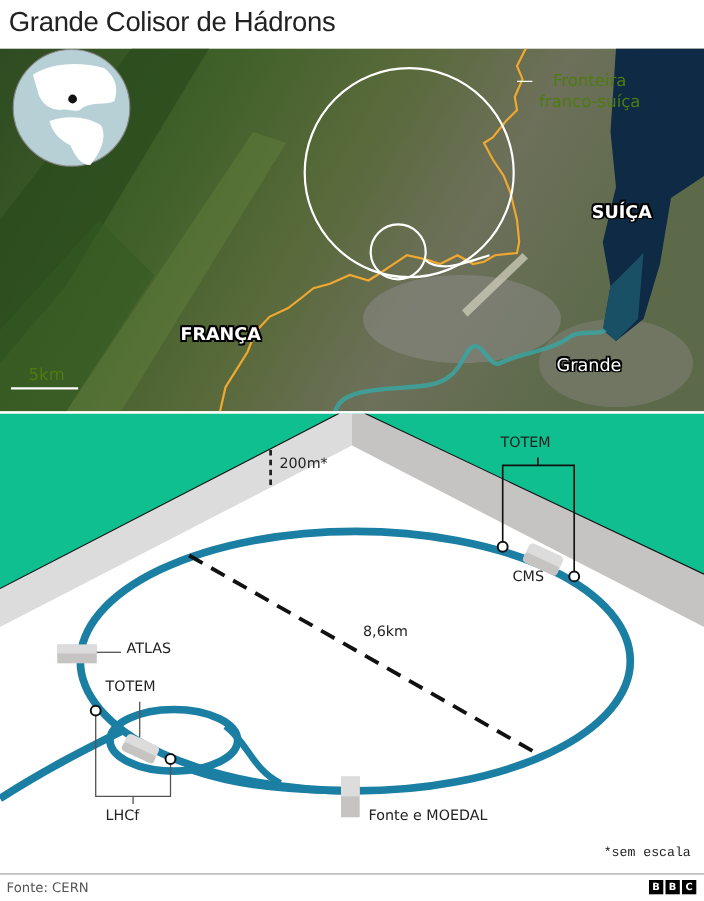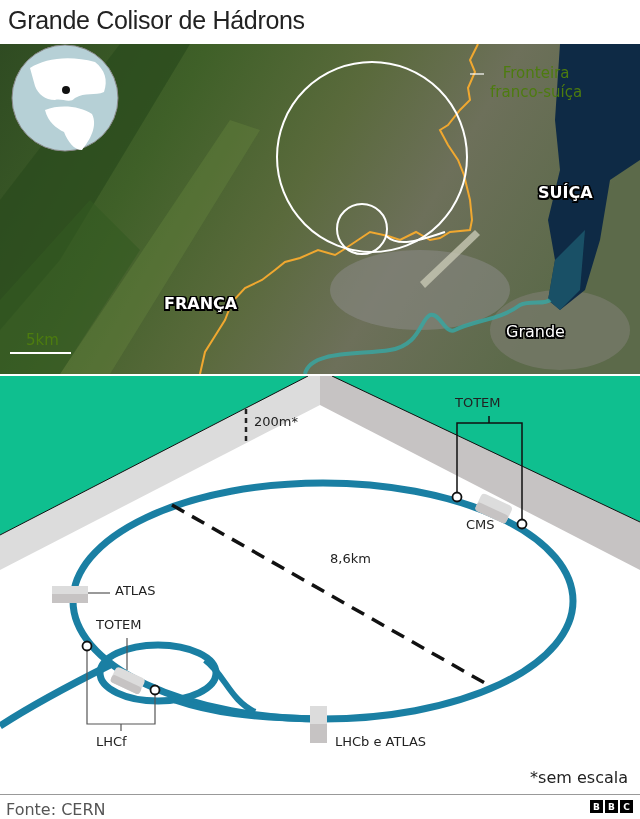--- a/index.html
+++ b/index.html
@@ -7,22 +7,22 @@
   .title { position: absolute; left: 8px; top: 6px; font-family: Liberation Sans, sans-serif; font-size: 25px; color: #222222; letter-spacing: -0.3px; }
   .map { position: absolute; left: 0; top: 44px; width: 640px; height: 330px; }
   .diagram { position: absolute; left: 0; top: 376px; width: 640px; height: 400px; }
   .sep { position: absolute; left: 0; top: 374px; width: 640px; height: 2px; background: #ffffff; }
   .lbl { position: absolute; font-family: "DejaVu Sans", sans-serif; white-space: nowrap; }
   .map-lbl-white { color: #4d7c0f; font-size: 15px; text-align: center; }
   .map-lbl-outline { color: #ffffff; font-size: 16px; font-weight: bold;
     text-shadow: -1.5px -1.5px 0 #000, 1.5px -1.5px 0 #000, -1.5px 1.5px 0 #000, 1.5px 1.5px 0 #000, 0 1.5px 0 #000, 0 -1.5px 0 #000, 1.5px 0 0 #000, -1.5px 0 0 #000; padding-left: 48px; }
   .dia-lbl { color: #222222; font-size: 13px; }
   .footer-rule { position: absolute; left: 0; top: 794px; width: 640px; height: 1px; background: #999999; }
-  .note { position: absolute; right: 12px; top: 768px; font-size: 16px; color: #222222; }
-  .source { position: absolute; left: 6px; top: 800px; font-size: 16px; color: #555555; }
+  .note { position: absolute; right: 12px; top: 768px; font-size: 12px; color: #222222; font-family: Liberation Mono, monospace; }
+  .source { position: absolute; left: 6px; top: 800px; font-size: 12px; color: #555555; }
   .bbc { position: absolute; right: 7px; top: 800px; display: flex; gap: 2px; }
   .bbc span { width: 13px; height: 13px; background: #000; color: #fff; font-size: 9px; font-weight: bold; display: flex; align-items: center; justify-content: center; }
 </style>
 </head>
 <body>
 
 <div class="title">Grande Colisor de Hádrons</div>
 
 <svg class="map" viewBox="0 44 640 330" width="640" height="330">
   <defs>
@@ -126,25 +126,25 @@
 
   <polyline points="457,497 457,423 522,423 522,524" fill="none" stroke="#111" stroke-width="1.5"></polyline>
   <line x1="489" y1="416" x2="489" y2="423" stroke="#111" stroke-width="1.5"></line>
   <circle cx="457" cy="497" r="4.5" fill="#fff" stroke="#111" stroke-width="1.8"></circle>
   <circle cx="522" cy="524" r="4.5" fill="#fff" stroke="#111" stroke-width="1.8"></circle>
 </svg>
 
 <div class="lbl dia-lbl" style="left:254px; top:414px;">200m*</div>
 <div class="lbl dia-lbl" style="left:455px; top:395px;">TOTEM</div>
 <div class="lbl dia-lbl" style="left:466px; top:505px;margin-top:12px;">CMS</div>
-<div class="lbl dia-lbl" style="left:330px; top:551px;">8,6km</div>
+<div class="lbl dia-lbl" style="left:330px; top:567px;">8,6km</div>
 <div class="lbl dia-lbl" style="left:115px; top:583px;">ATLAS</div>
 <div class="lbl dia-lbl" style="left:96px; top:617px;">TOTEM</div>
 <div class="lbl dia-lbl" style="left:96px; top:734px;">LHCf</div>
-<div class="lbl dia-lbl" style="left:335px; top:734px;">LHCb e ATLAS</div>
+<div class="lbl dia-lbl" style="left:335px; top:734px;">Fonte e MOEDAL</div>
 
 <div class="note">*sem escala</div>
 <div class="footer-rule"></div>
 <div class="source">Fonte: CERN</div>
 <div class="bbc">
   <span>B</span>
   <span>B</span>
   <span>C</span>
 </div>
 

